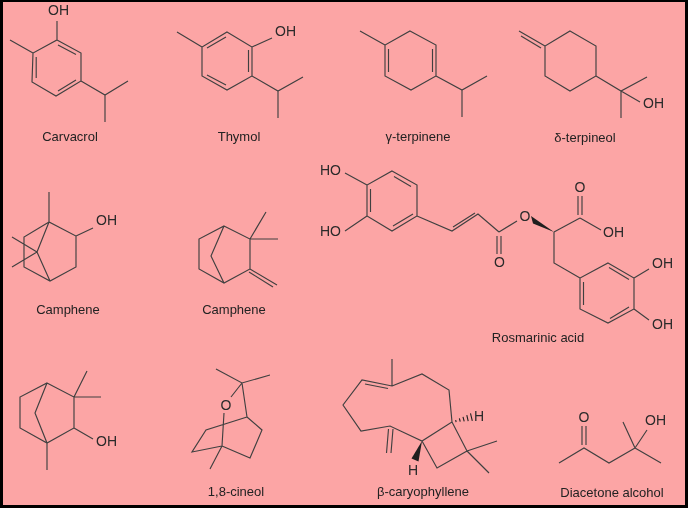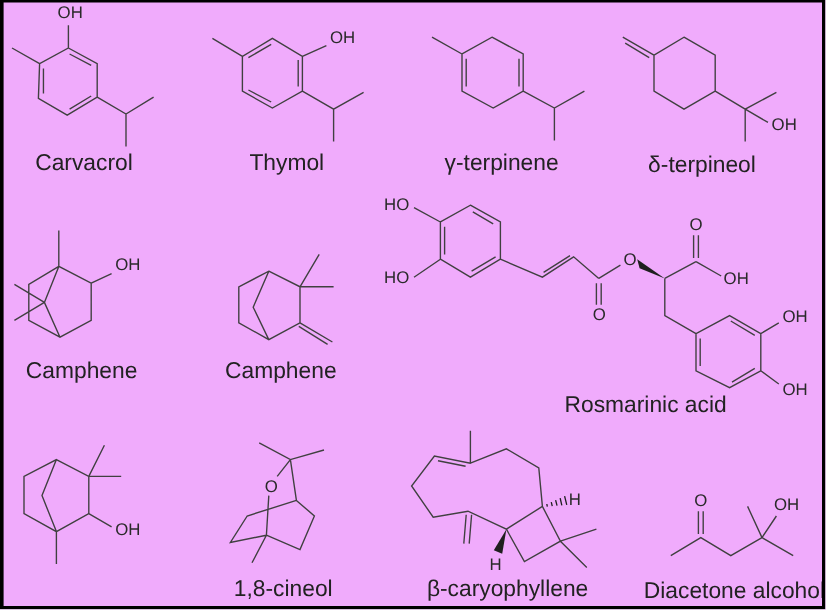--- a/index.html
+++ b/index.html
@@ -1,35 +1,35 @@
 <!DOCTYPE html>
 <html><head>
 <meta charset="utf-8">
 <style>
   html,body{margin:0;padding:0;background:#ffffff;}
   .figure{
     position:relative;
     width:688px;height:508px;
-    background:#f0abfc;
+    background:#fca5a5;
     font-family:"Liberation Sans",sans-serif;
     overflow:hidden;
     text-align:center;
   }
   .frame{
     position:absolute;inset:0;
     border:solid #000000;
     border-width:2px 3px 3px 3px;
     box-sizing:border-box;
     pointer-events:none;
   }
   .canvas{position:absolute;left:0;top:0;}
   .mol-label{
     position:absolute;
     transform:translateX(-50%);
-    font-size:19px;
+    font-size:13px;
     color:#222222;
     white-space:nowrap;
     line-height:18px;
   }
   svg text{
     font-family:"Liberation Sans",sans-serif;
     font-size:14px;
     fill:#2a2a2a;
   }
   svg .bond{stroke:#404040;stroke-width:1.15;fill:none;}

